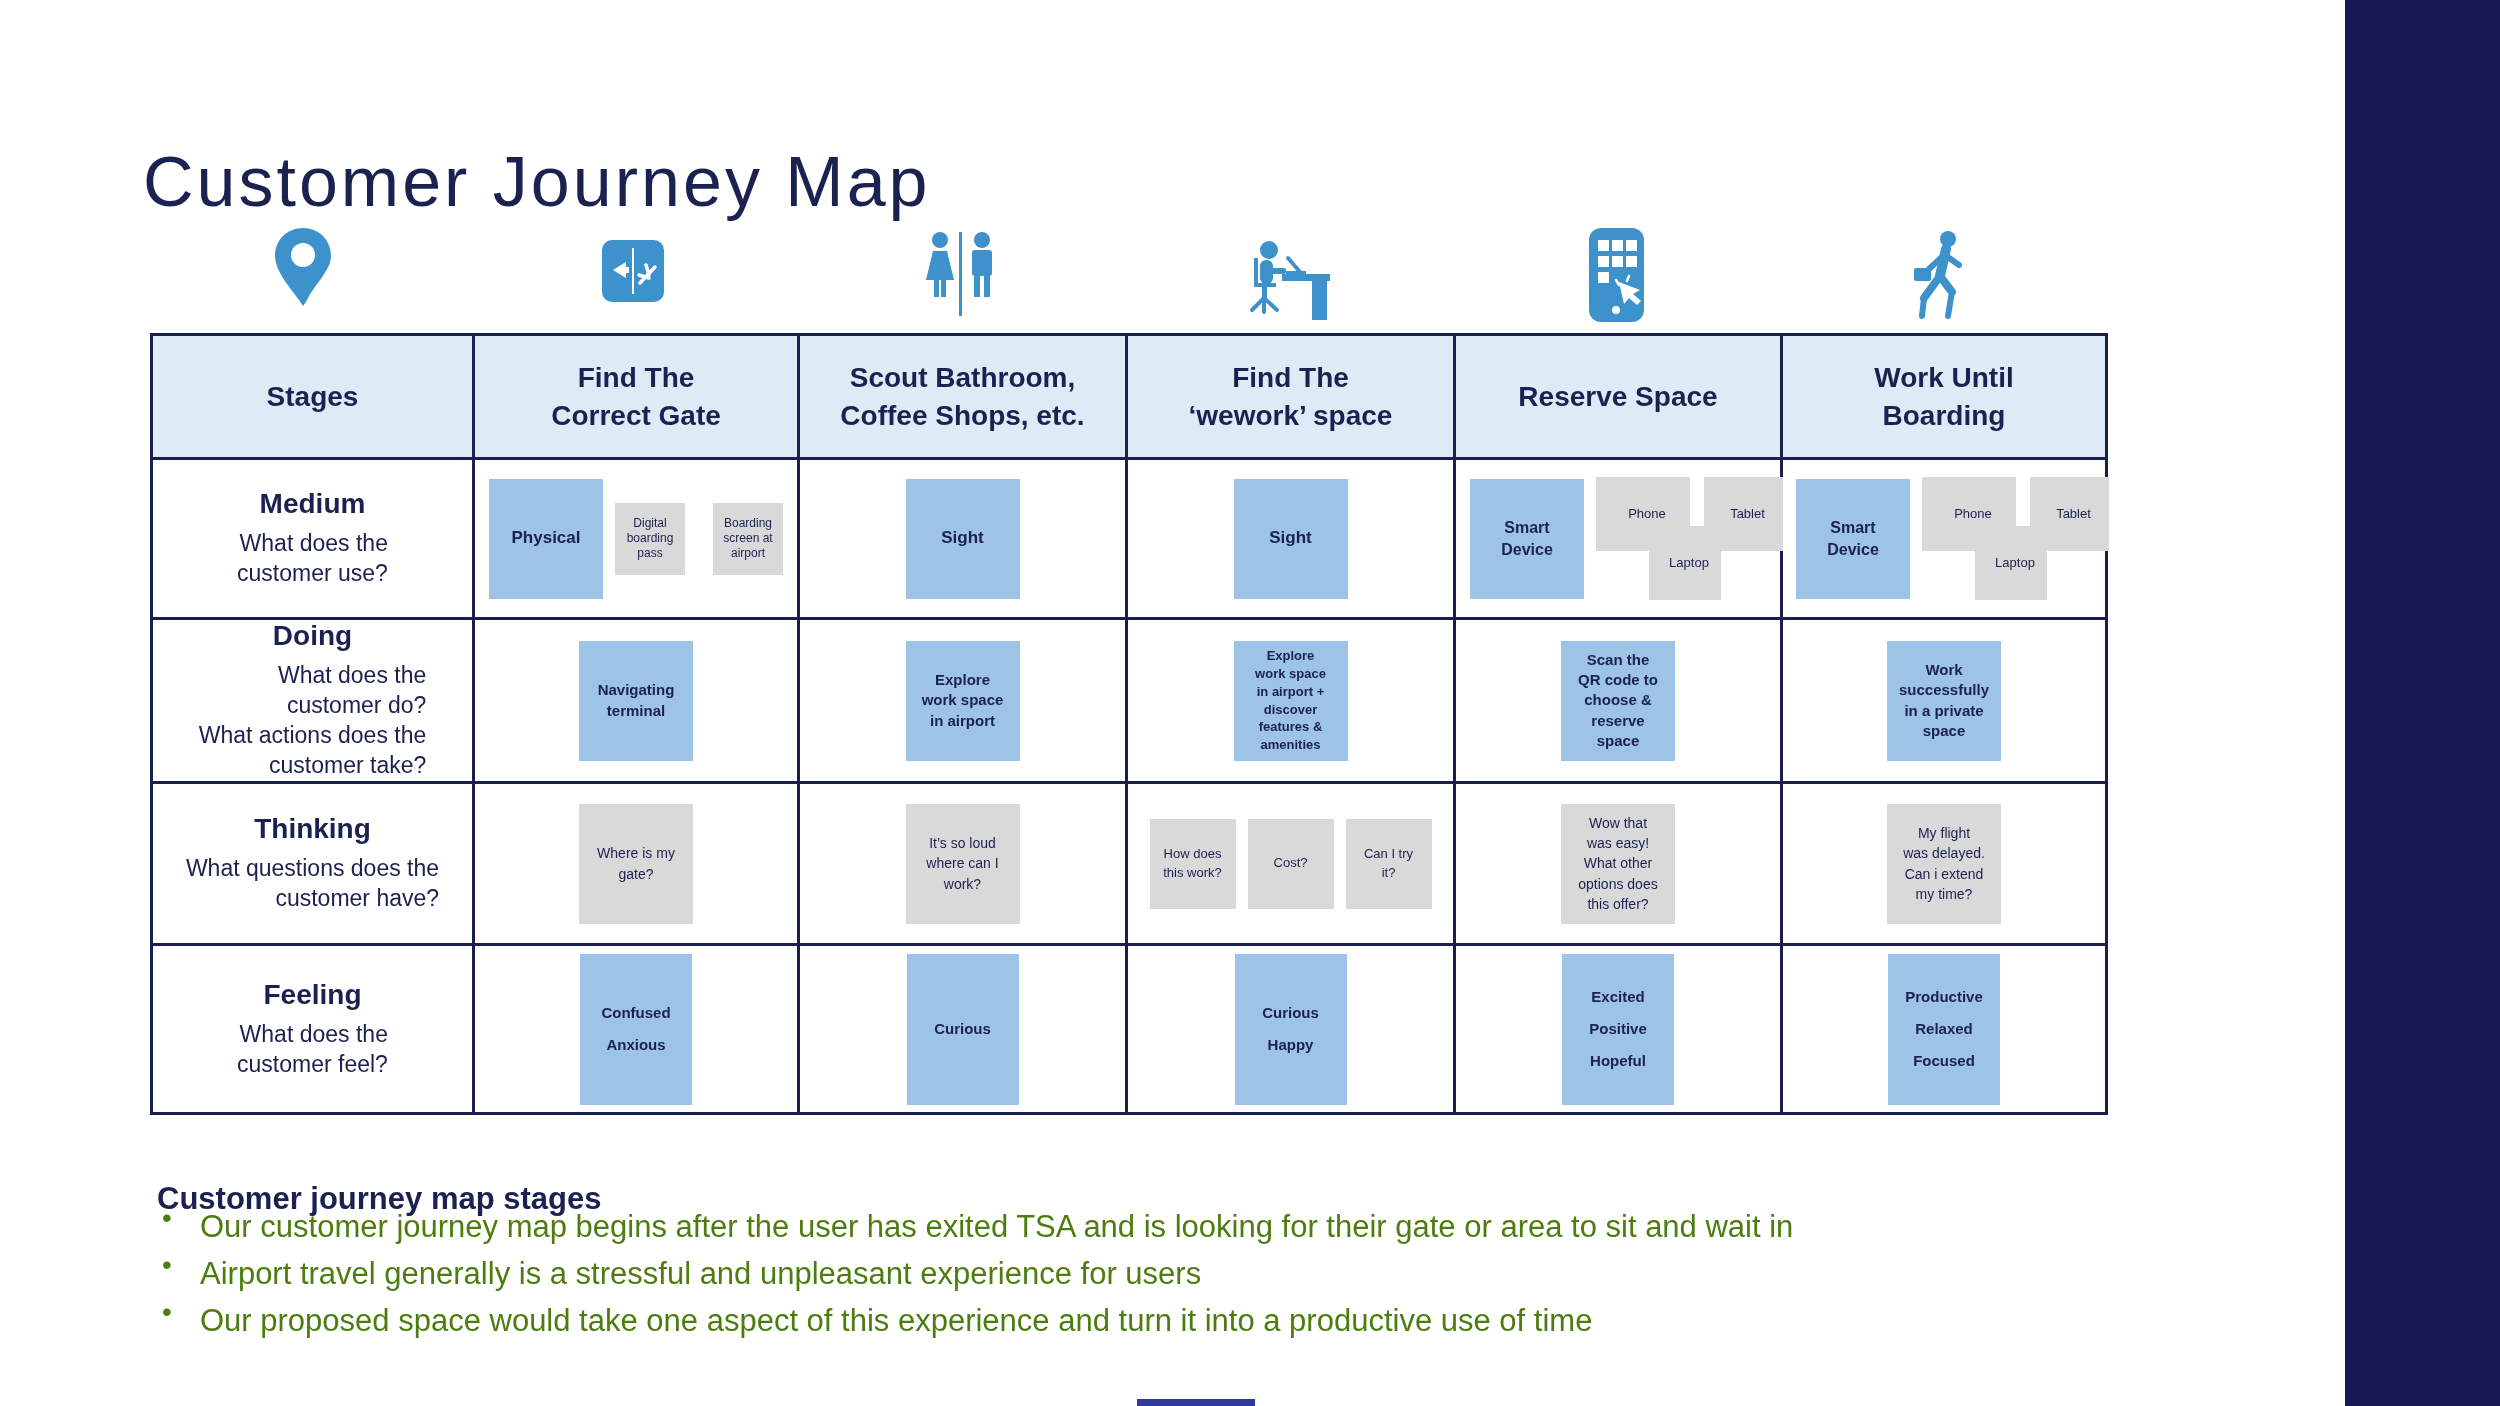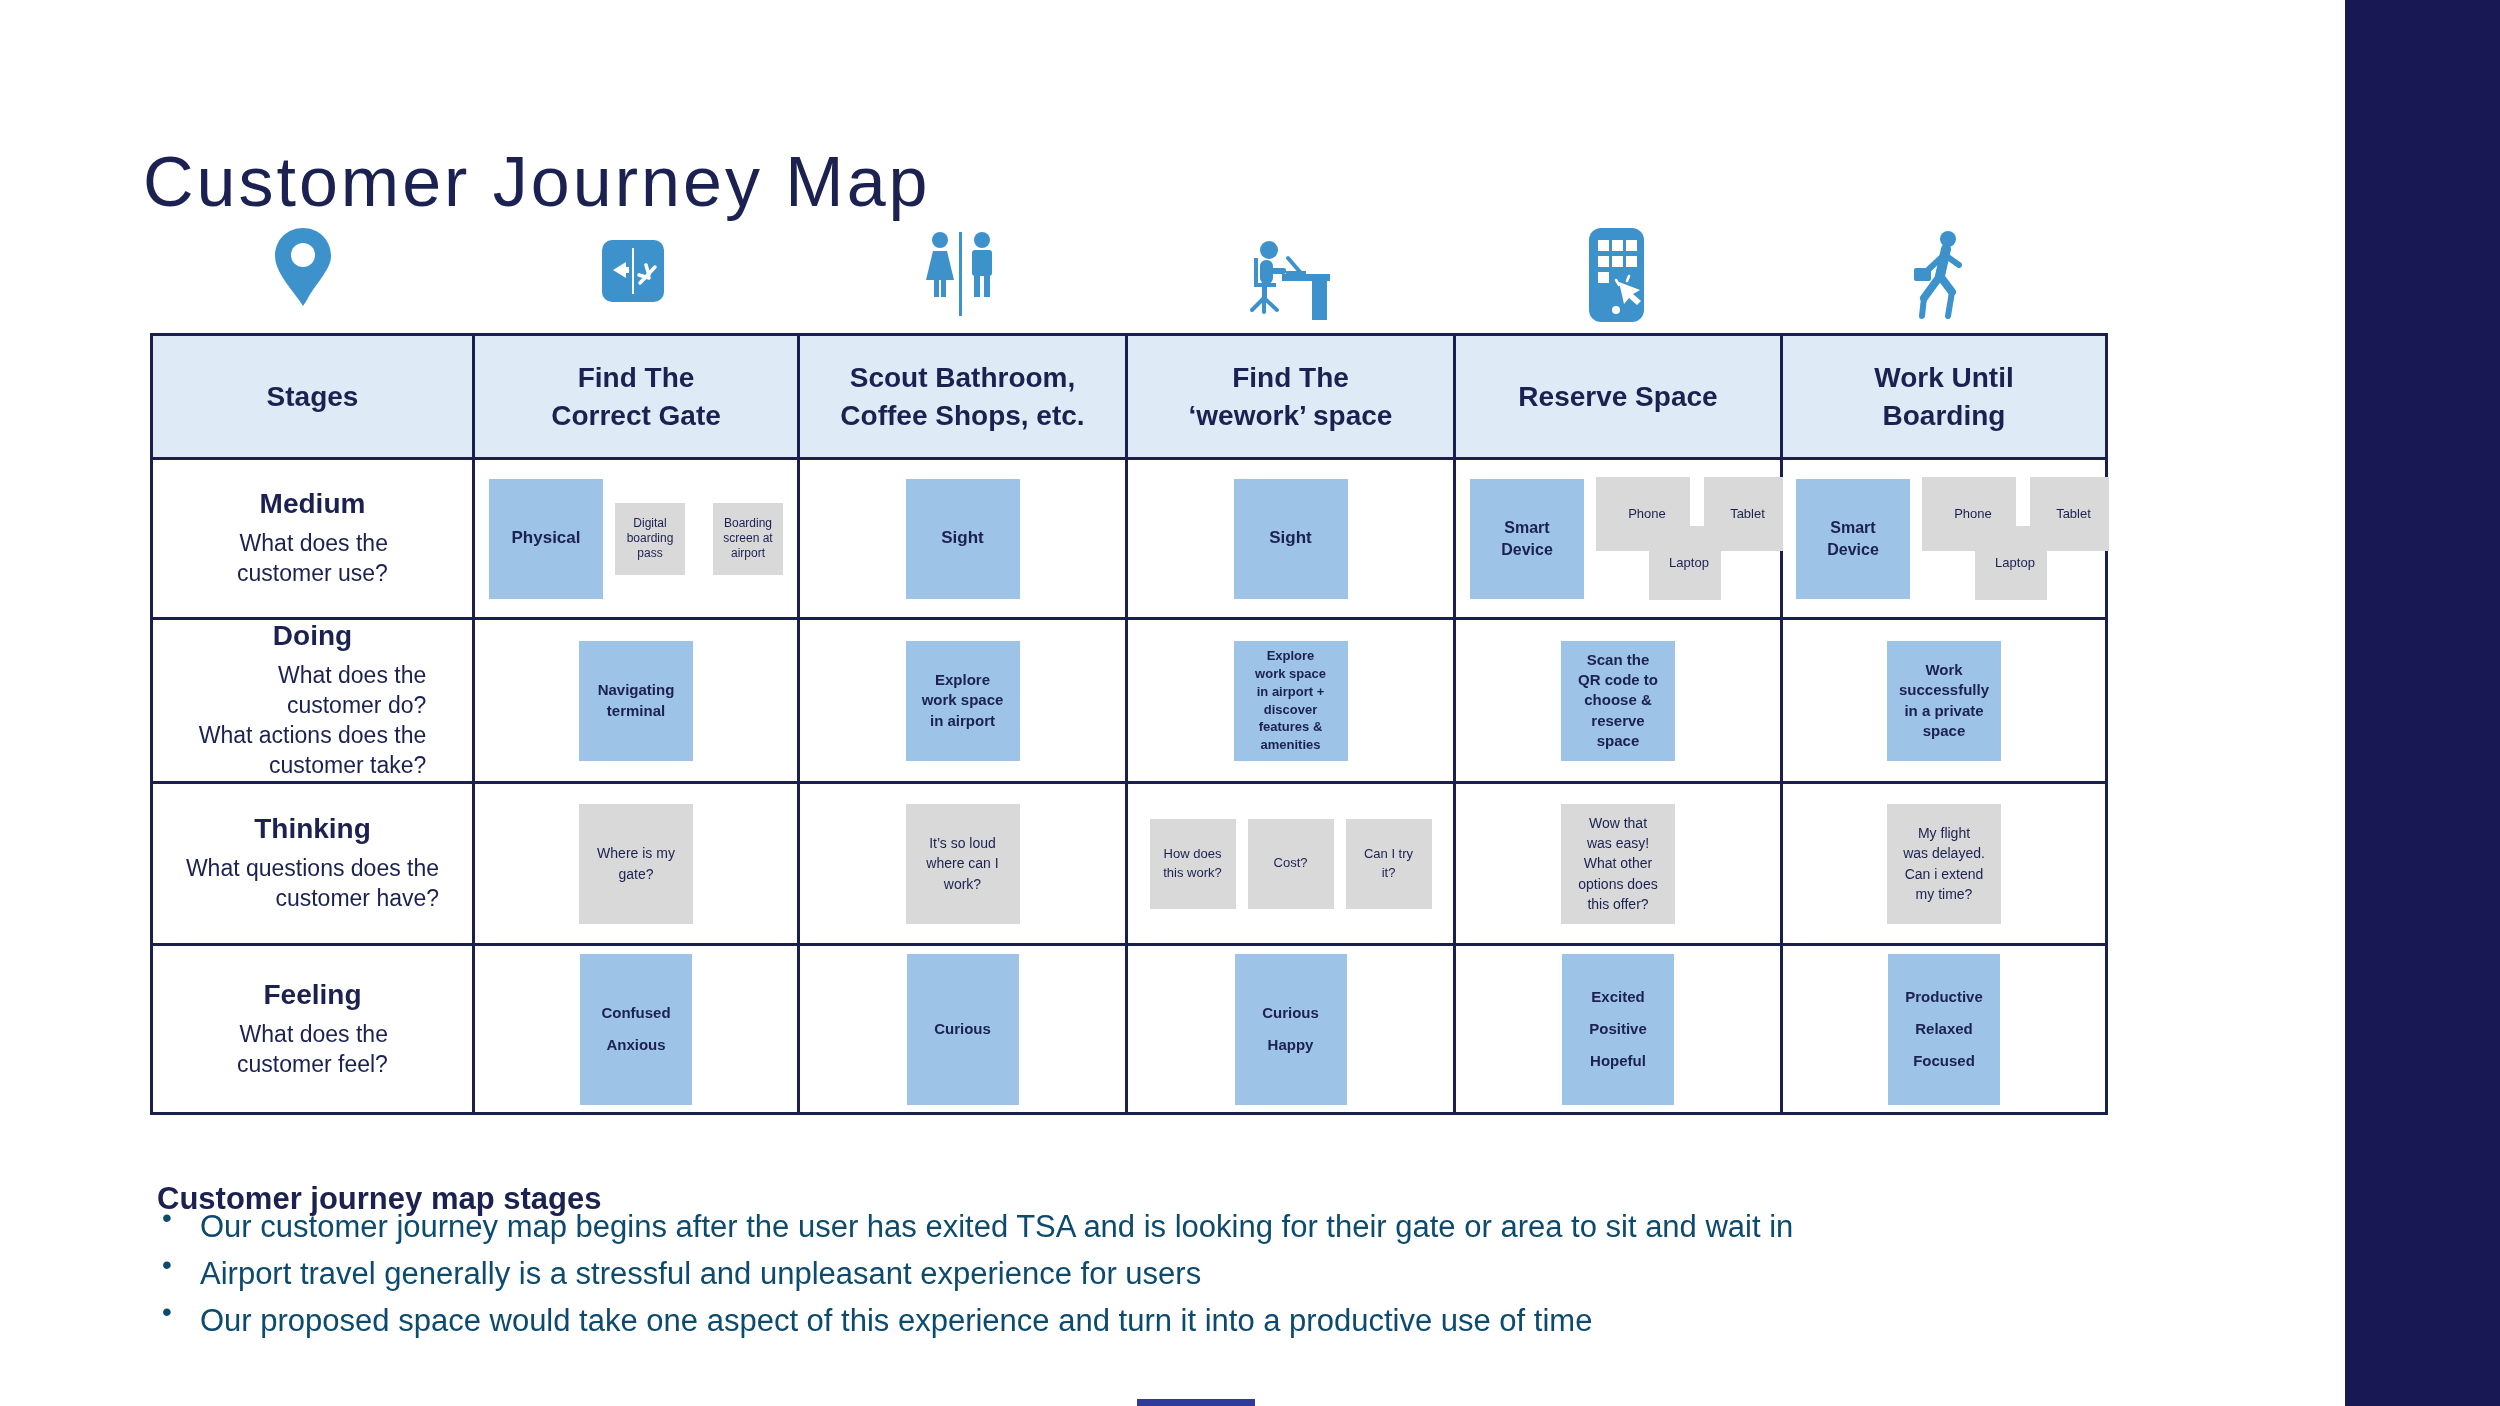--- a/index.html
+++ b/index.html
@@ -48,21 +48,21 @@
   .minis{display:flex;gap:28px;align-items:center;}
   .device-cluster{position:relative;width:170px;height:124px;}
   .device-cluster .box{position:absolute;font-size:13px;padding-left:8px;}
   .dc-phone{left:0;top:0;width:86px;height:74px;}
   .dc-tablet{left:108px;top:0;width:71px;height:74px;}
   .dc-laptop{left:53px;top:49px;width:64px;height:74px;}
   
   .footer-heading{position:absolute;left:157px;top:1155px;font-size:31px;font-weight:700;}
   .bullets{position:absolute;left:160px;top:1208px;margin:0;padding:0;}
   .bullets li{list-style:none;position:relative;padding-left:40px;margin-bottom:9px;
-    font-size:31px;line-height:1.23;color:#0c4a6e;}
+    font-size:31px;line-height:1.23;color:#4d7c0f;}
   .bullets li::before{content:"\2022";position:absolute;left:2px;top:-7px;font-size:28px;}
 </style>
 </head>
 <body>
 
 <div class="accent-bar"></div>
 <div class="bottom-accent"></div>
 
 <h1 class="title">Customer Journey Map</h1>
 

